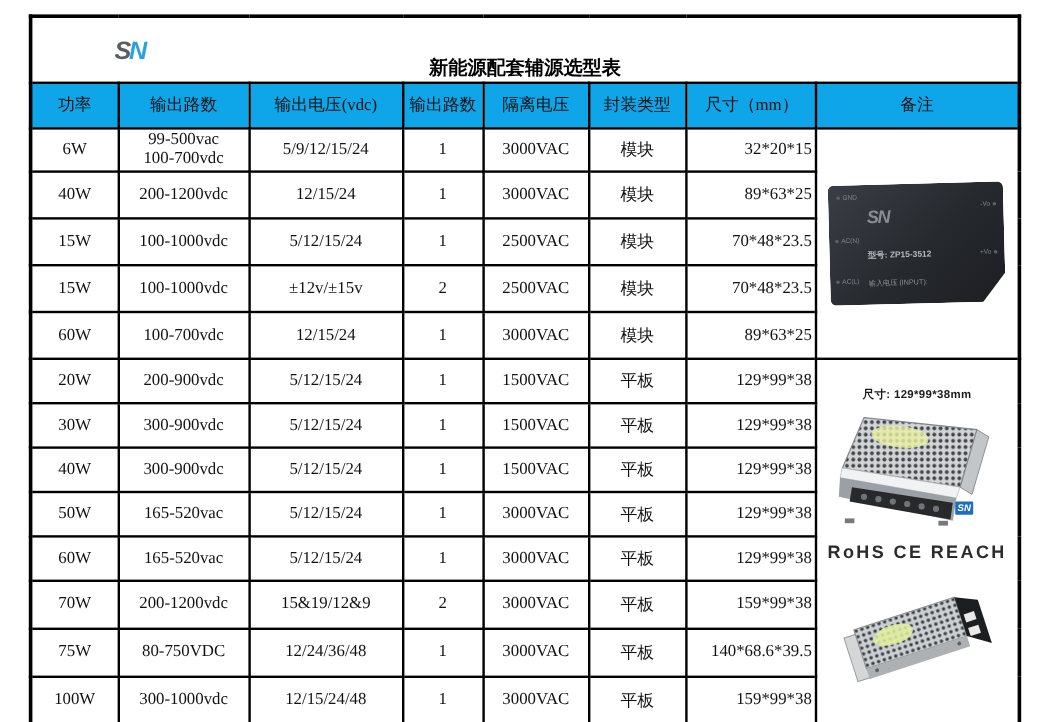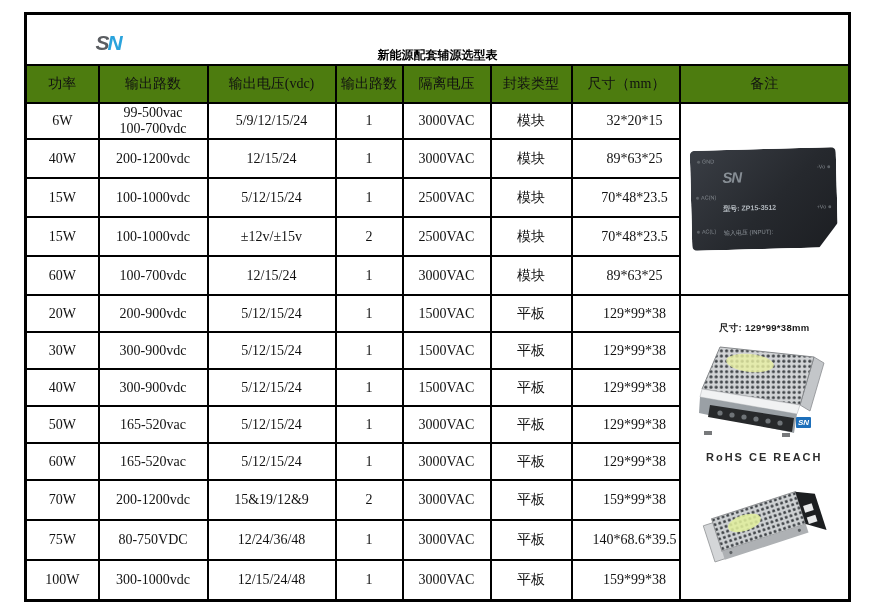--- a/index.html
+++ b/index.html
@@ -3,52 +3,52 @@
 <meta charset="utf-8">
 <style>
   html,body{margin:0;padding:0;background:#fff;width:872px;height:602px;overflow:hidden;}
   .sheet{position:absolute;left:24px;top:12px;}
   table{border-collapse:collapse;table-layout:fixed;width:824px;border:3px solid #000;}
   td,th{border:2px solid #000;font-family:"Liberation Serif",serif;font-size:14px;
         color:#111;text-align:center;vertical-align:middle;padding:1px 2px;
         white-space:pre-line;overflow:hidden;}
   
   .title-row td{border:2px solid #000;height:36px;position:relative;padding:0;}
-  .page-title{font-family:"Liberation Sans",sans-serif;font-weight:bold;font-size:12px;color:#000;}
+  .page-title{font-family:"Liberation Sans",sans-serif;font-weight:bold;font-size:16px;color:#000;}
   .logo{position:absolute;left:36px;top:3px;width:90px;text-align:center;line-height:1;}
   .logo-sn{font-family:"Liberation Sans",sans-serif;font-style:italic;font-weight:bold;
            font-size:21px;letter-spacing:-2px;line-height:1;}
   .logo-s{color:#5a5d61;}
   .logo-n{color:#2aa3dc;}
   
-  th{background:#4d7c0f;font-weight:normal;height:34px;font-size:14px;}
+  th{background:#0ea5e9;font-weight:normal;height:34px;font-size:14px;}
   th.size-col{text-align:center;padding-left:4px;}
   
   tr.rA{height:28px;} tr.rB{height:39px;} tr.rC{height:37px;} tr.rD{height:40px;}
-  td.size{text-align:center;padding-left:20px;font-family:Liberation Serif, serif;}
+  td.size{text-align:right;padding-left:20px;font-family:Liberation Serif, serif;}
   td.remark{padding:2px;vertical-align:middle;}
   
   .module{position:relative;width:146px;height:100px;margin:4px auto;
     background:linear-gradient(135deg,#3a3e45 0%,#26292e 55%,#1c1e22 100%);
     border-radius:5px;transform:rotate(-1.5deg);
     clip-path:polygon(0 0,100% 0,100% 76%,87% 100%,0 100%);
     color:#9aa0a6;text-align:left;font-family:"Liberation Sans",sans-serif;}
   .m-body{position:absolute;left:32px;top:4px;right:26px;}
   .m-logo{font-style:italic;font-weight:bold;font-size:15px;letter-spacing:-1px;color:#878e95;line-height:1.1;}
   .m-model{font-size:7px;font-weight:bold;color:#b3b9bf;margin-top:1px;white-space:nowrap;}
   .m-line{font-size:6px;line-height:1.25;color:#8b9197;white-space:nowrap;}
   .m-line.bold{font-weight:bold;color:#a3a9af;}
   .pin{position:absolute;font-size:5.5px;color:#80868c;white-space:nowrap;}
   .pin .dot{display:inline-block;width:3px;height:3px;border-radius:50%;background:#5c6166;
             vertical-align:middle;margin:0 2px;}
   
   .panel-wrap{display:flex;flex-direction:column;align-items:center;gap:8px;
               font-family:"Liberation Sans",sans-serif;}
   .size-note{font-size:9.5px;font-weight:bold;color:#1a1a1a;letter-spacing:.3px;}
-  .cert-text{font-size:11px;font-weight:bold;color:#2b2b2b;letter-spacing:2px;}
+  .cert-text{font-size:15px;font-weight:bold;color:#2b2b2b;letter-spacing:2px;}
 </style>
 </head>
 <body>
 
 <div class="sheet">
 <table>
   <colgroup>
     <col style="width:73px">
         <col style="width:109px">
         <col style="width:128px">

